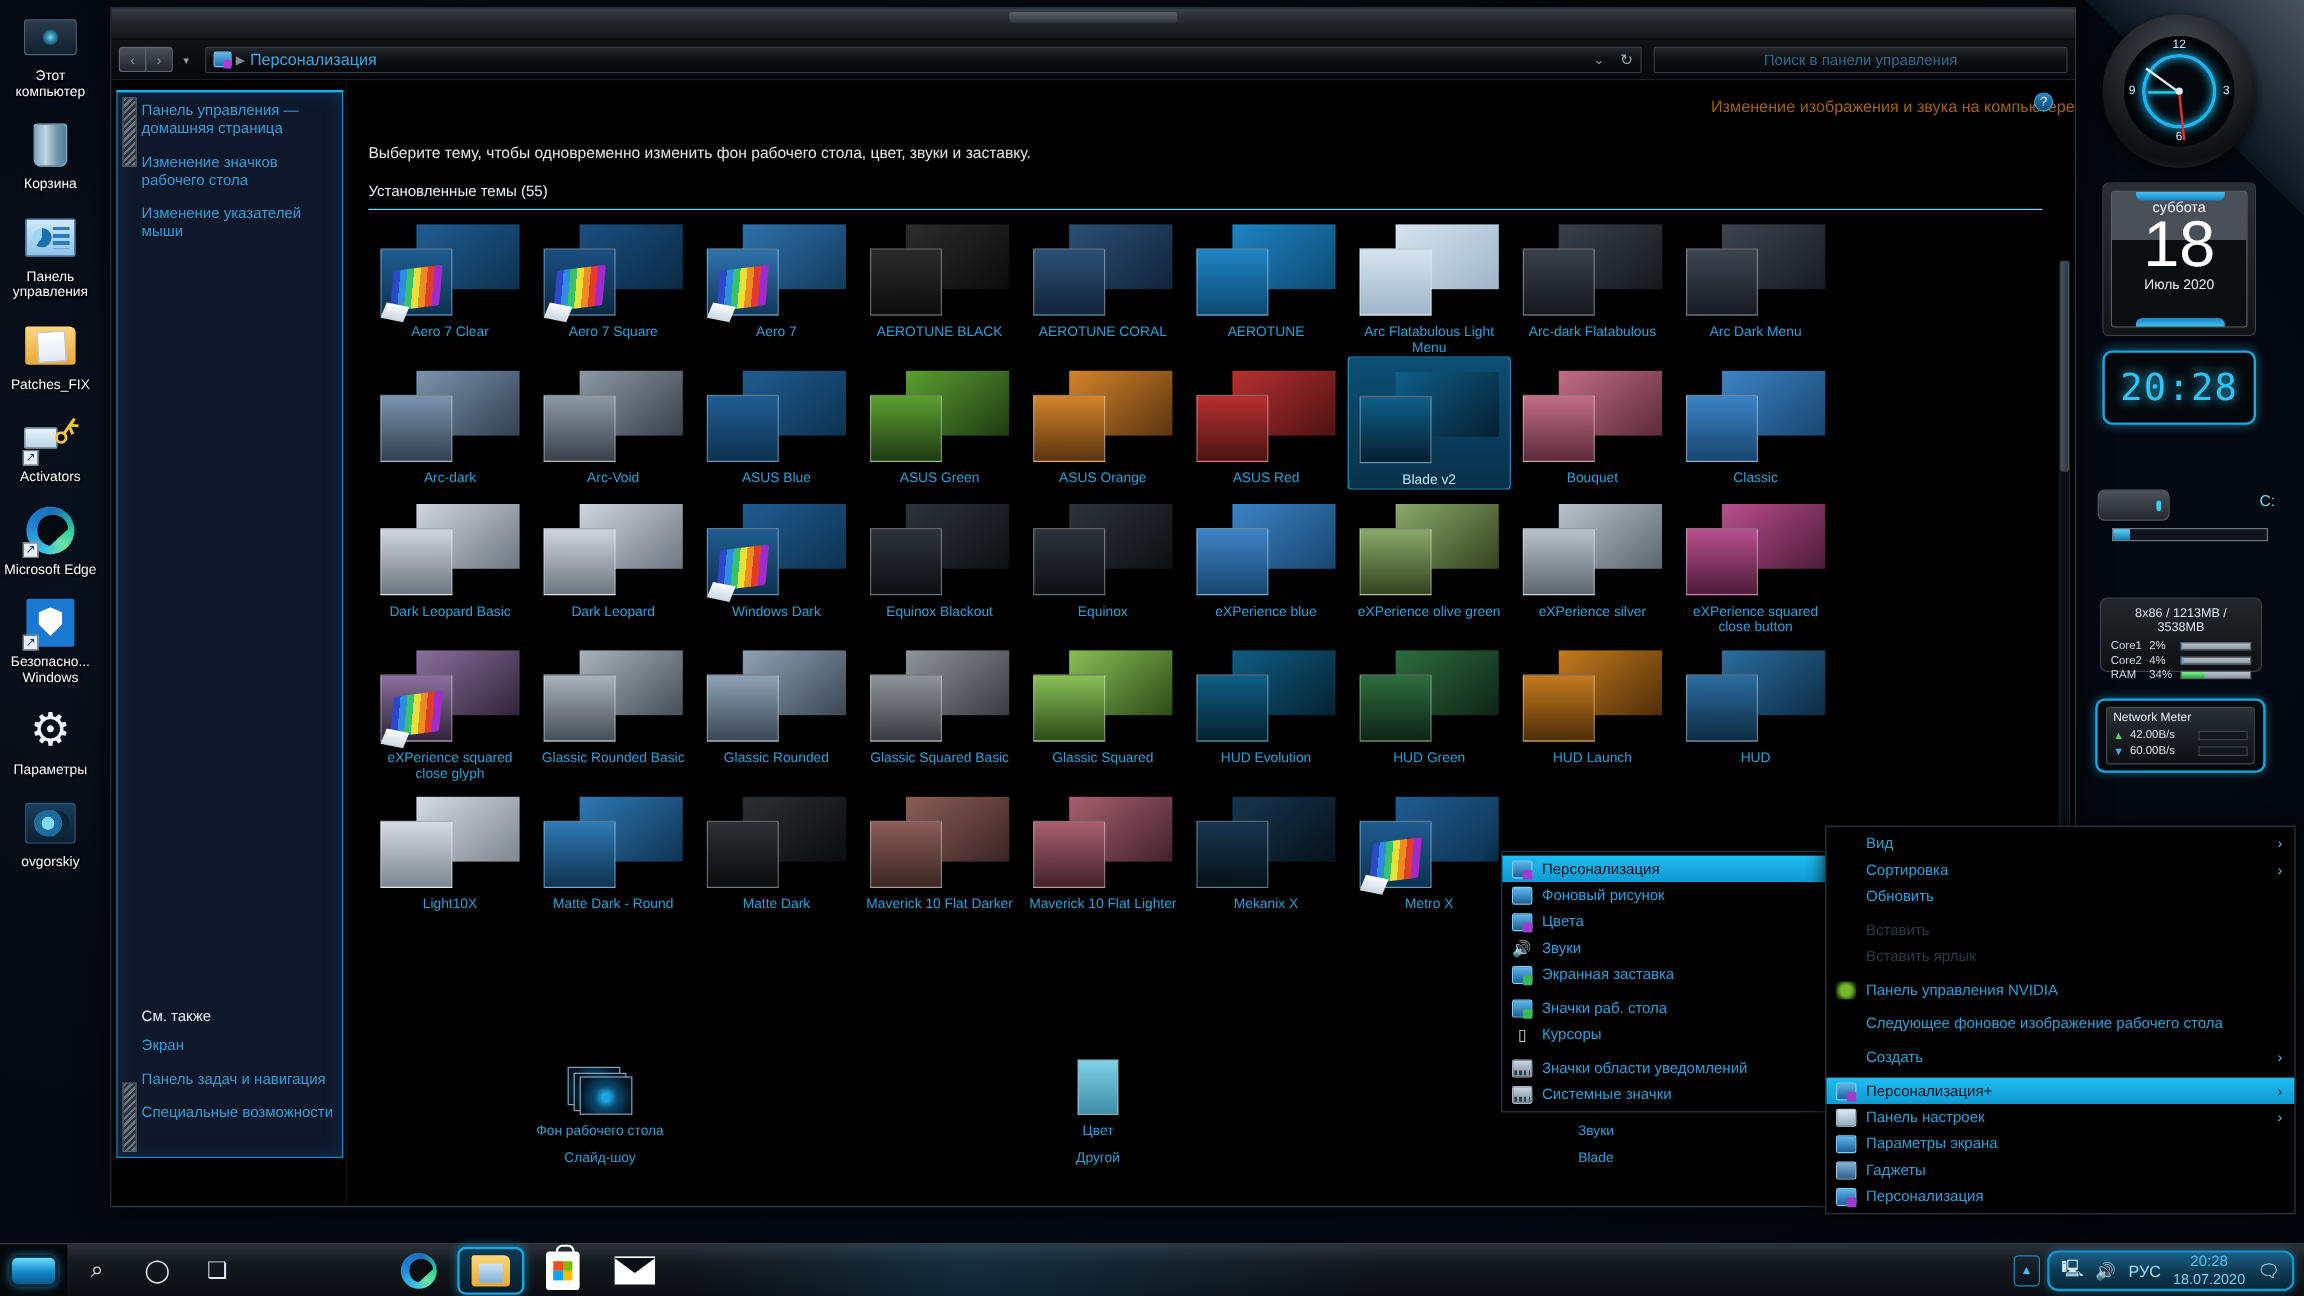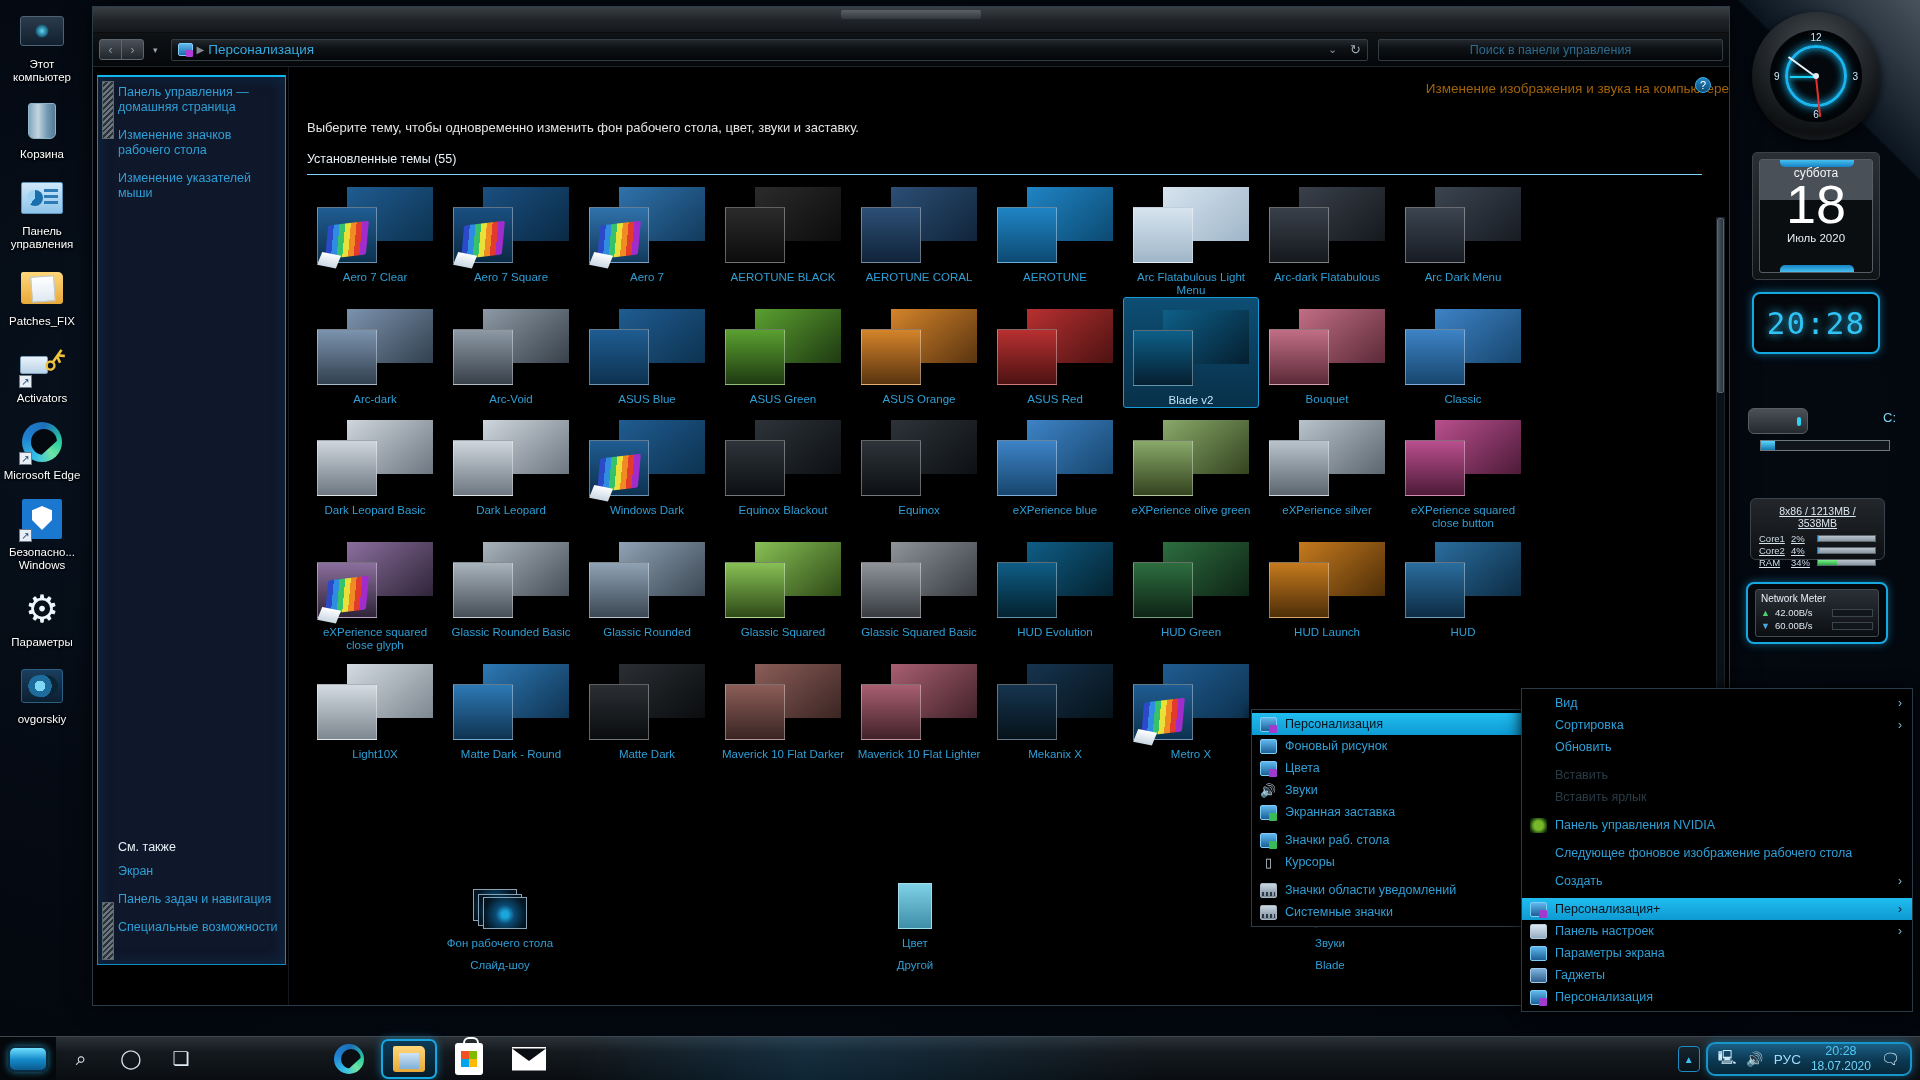--- a/index.html
+++ b/index.html
@@ -371,21 +371,20 @@
     background:linear-gradient(#4a5157,#24292e); border:1px solid #565d64;
   }
   #drive-led{ position:absolute; right:6px; top:8px; width:4px;height:9px;background:#2fd2f5;border-radius:2px;}
   #drive-letter{ position:absolute; right:6px; top:2px; color:#7fd4f2; font-size:13px;}
   #drive-bar{ position:absolute; left:18px; top:32px; width:130px; height:11px; border:1px solid #6d7780; background:#10161b;}
   #drive-fill{ position:absolute; left:0; top:0; height:100%; width:14px; background:linear-gradient(#59d7fb,#1577b0); }
   #cpu-gadget{
     position:absolute; left:20px; top:498px; width:135px; height:62px;
     background:linear-gradient(#23272b,#0d1013); border:1px solid #3b4249; border-radius:6px;
     padding:6px 8px;
-    text-decoration:underline;
   }
   #cpu-top{ color:#dbe6ef; font-size:10.5px; text-align:center; margin-bottom:3px;}
   .cpu-row{ display:flex; align-items:center; gap:4px; font-size:9.5px; color:#cfdae4; height:12px;}
   .cpu-row .cl{ width:28px; }
   .cpu-row .cv{ width:22px; }
   .cpu-row .cbar{ flex:1; height:7px; background:linear-gradient(#b9c4cd,#8b97a1); border:1px solid #5d666e; position:relative;}
   .cpu-row .cbar i{ position:absolute; left:0; top:0; height:100%; display:block; }
   #net-gadget{
     position:absolute; left:16px; top:582px; width:142px; height:62px;
     border:2px solid #16a8e0; border-radius:8px; background:#04080c;
@@ -798,31 +797,31 @@
             </div>
             <div class="theme-cell">
               <div class="thumb">
                 <div class="back" style="background: linear-gradient(140deg, rgb(143, 162, 180), rgb(59, 71, 83));"></div>
                 <div class="front" style="background: linear-gradient(rgb(143, 162, 180), rgb(59, 71, 83)); border-color: rgba(255, 255, 255, 0.35);"></div>
               </div>
               <div class="theme-label">Glassic Rounded</div>
             </div>
             <div class="theme-cell">
               <div class="thumb">
+                <div class="back" style="background: linear-gradient(140deg, rgb(143, 148, 154), rgb(56, 60, 65));"></div>
+                <div class="front" style="background: linear-gradient(rgb(143, 148, 154), rgb(56, 60, 65)); border-color: rgba(255, 255, 255, 0.35);"></div>
+              </div>
+              <div class="theme-label">Glassic Squared Basic</div>
+            </div>
+            <div class="theme-cell">
+              <div class="thumb">
                 <div class="back" style="background: linear-gradient(140deg, rgb(136, 192, 85), rgb(46, 74, 23));"></div>
                 <div class="front" style="background: linear-gradient(rgb(136, 192, 85), rgb(46, 74, 23)); border-color: rgba(255, 255, 255, 0.35);"></div>
               </div>
               <div class="theme-label">Glassic Squared</div>
-            </div>
-            <div class="theme-cell">
-              <div class="thumb">
-                <div class="back" style="background: linear-gradient(140deg, rgb(143, 148, 154), rgb(56, 60, 65));"></div>
-                <div class="front" style="background: linear-gradient(rgb(143, 148, 154), rgb(56, 60, 65)); border-color: rgba(255, 255, 255, 0.35);"></div>
-              </div>
-              <div class="theme-label">Glassic Squared Basic</div>
             </div>
             <div class="theme-cell">
               <div class="thumb">
                 <div class="back" style="background: linear-gradient(140deg, rgb(15, 93, 134), rgb(4, 34, 47));"></div>
                 <div class="front" style="background: linear-gradient(rgb(15, 93, 134), rgb(4, 34, 47)); border-color: rgba(255, 255, 255, 0.35);"></div>
               </div>
               <div class="theme-label">HUD Evolution</div>
             </div>
             <div class="theme-cell">
               <div class="thumb">

